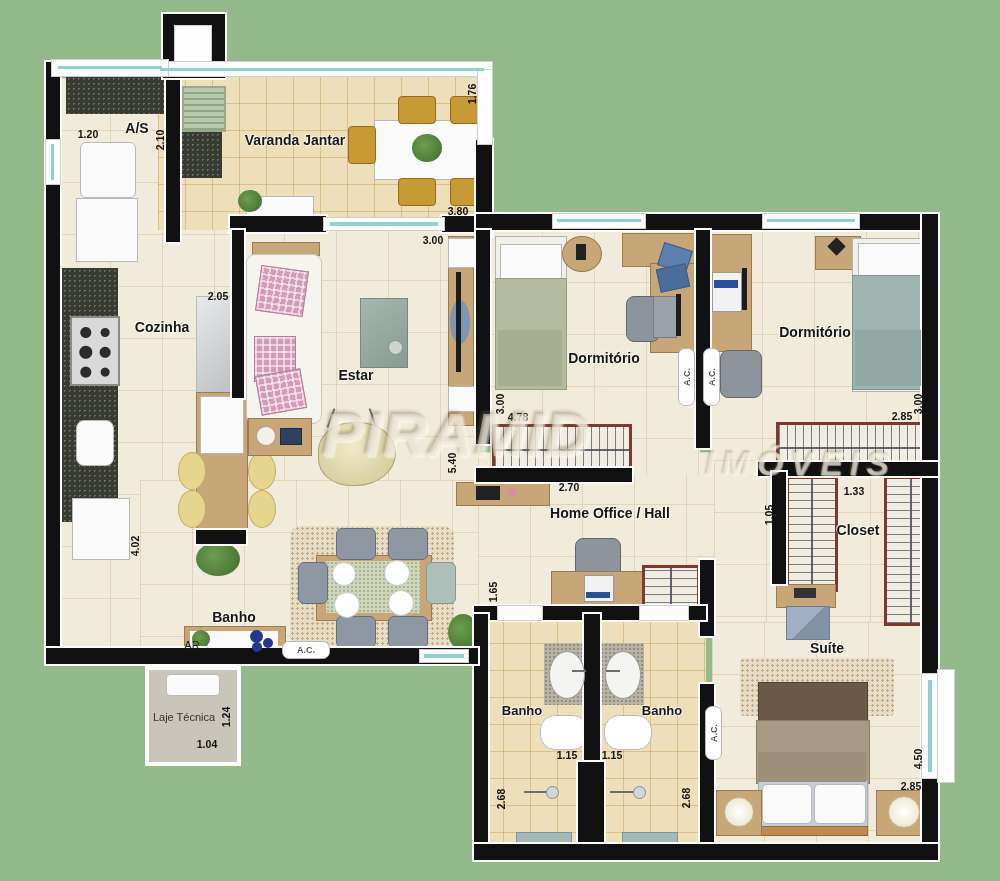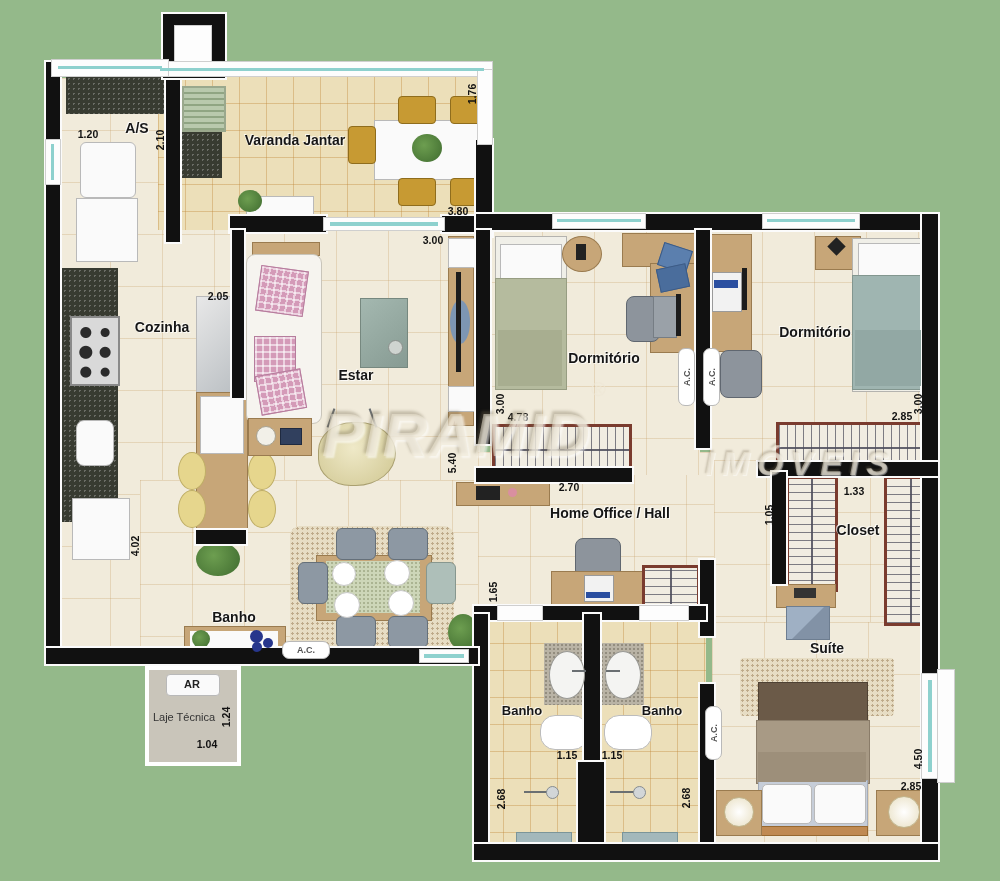--- a/index.html
+++ b/index.html
@@ -288,21 +288,21 @@
   <div class="rl" style="left:356px;top:375px">Estar</div>
   <div class="rl" style="left:604px;top:358px">Dormitório</div>
   <div class="rl" style="left:815px;top:332px">Dormitório</div>
   <div class="rl" style="left:610px;top:513px">Home Office / Hall</div>
   <div class="rl" style="left:234px;top:617px">Banho</div>
   <div class="rl" style="left:522px;top:710px;font-size:13px">Banho</div>
   <div class="rl" style="left:662px;top:710px;font-size:13px">Banho</div>
   <div class="rl" style="left:858px;top:530px">Closet</div>
   <div class="rl" style="left:827px;top:648px">Suíte</div>
   <div class="sl" style="left:184px;top:717px">Laje Técnica</div>
-  <div class="sl" style="left:192px;top:684px;font-weight:bold;color:#222;z-index:8">AR</div>
+  <div class="sl" style="left:192px;top:645px;font-weight:normal;color:#222;z-index:8">AR</div>
 
   <div class="dim" style="left:88px;top:134px">1.20</div>
   <div class="dim v" style="left:160px;top:140px">2.10</div>
   <div class="dim v" style="left:472px;top:94px">1.76</div>
   <div class="dim" style="left:458px;top:211px">3.80</div>
   <div class="dim" style="left:433px;top:240px">3.00</div>
   <div class="dim" style="left:218px;top:296px">2.05</div>
   <div class="dim v" style="left:135px;top:546px">4.02</div>
   <div class="dim v" style="left:452px;top:463px">5.40</div>
   <div class="dim v" style="left:500px;top:404px">3.00</div>

